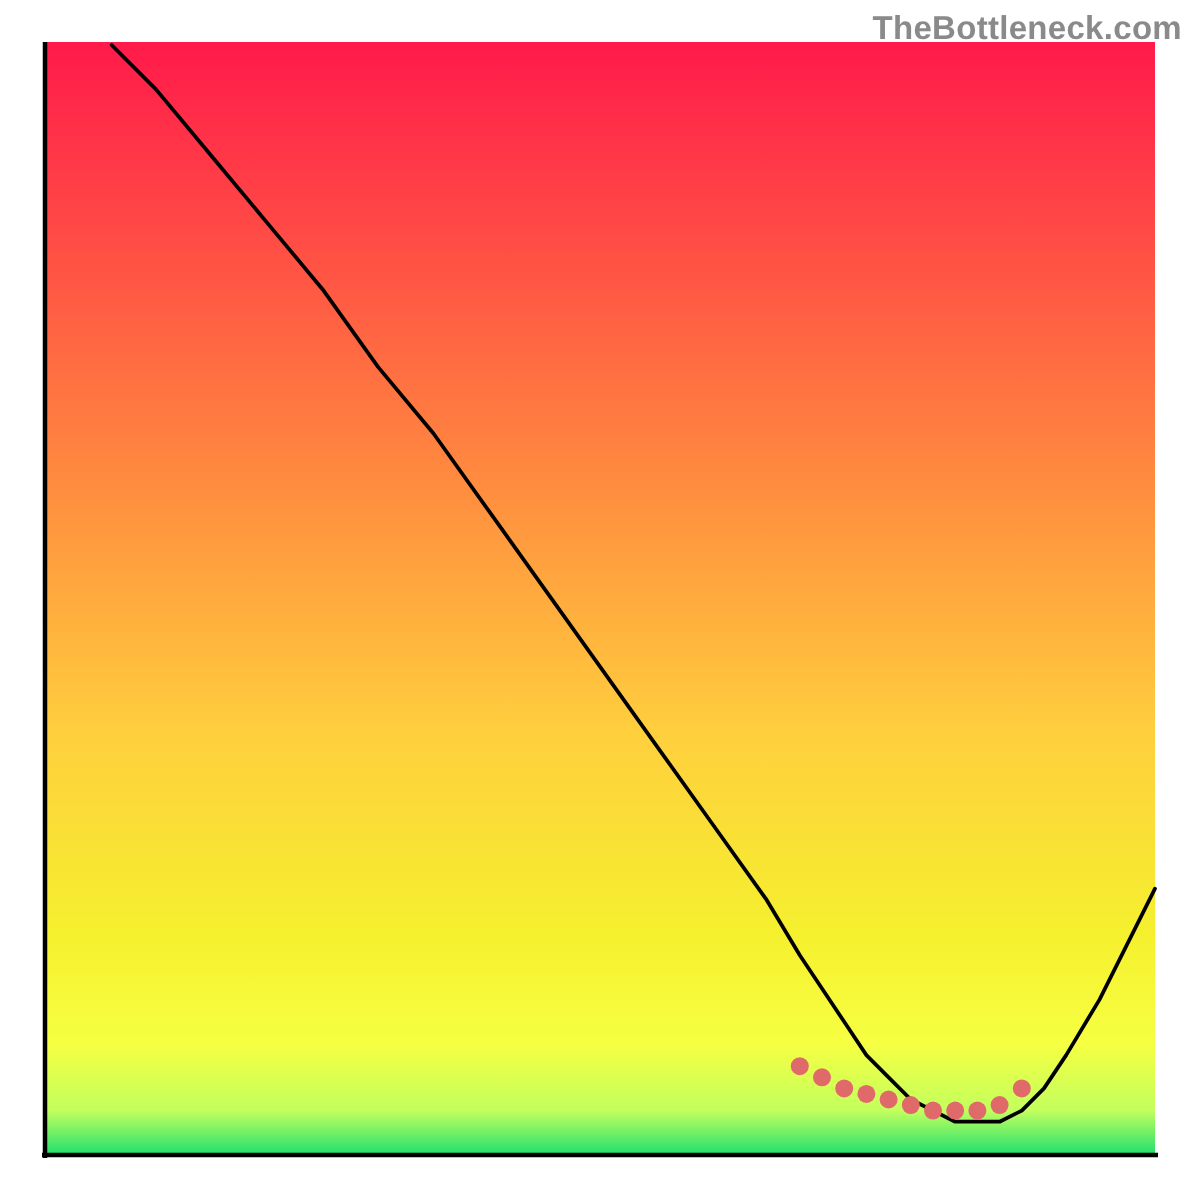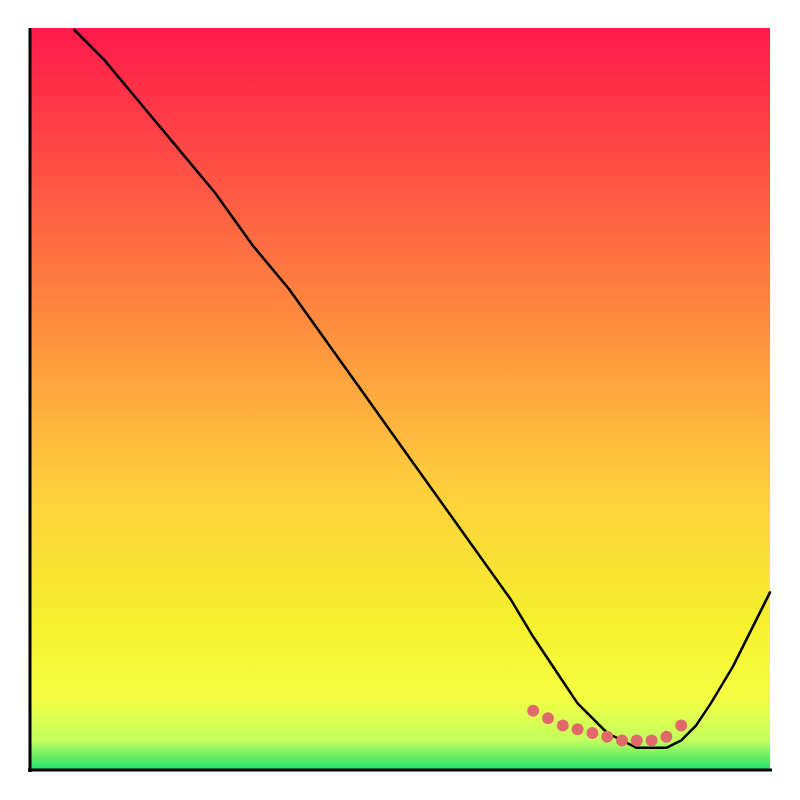--- a/index.html
+++ b/index.html
@@ -22,20 +22,21 @@
     width: 744px;
     height: 744px;
   }
   .plot svg { display: block; width: 100%; height: 100%; }
 </style>
 </head>
 <body>
 
 <div class="canvas">
 
+  <div class="watermark">TheBottleneck.com</div>
 
   <div class="plot">
     <svg viewBox="0 0 744 744" preserveAspectRatio="none">
       <defs>
         <linearGradient id="bg-grad" x1="0" y1="0" x2="0" y2="1">
             <stop offset="0.0%" stop-color="#ff1a4b"></stop>
             <stop offset="18.0%" stop-color="#ff4d45"></stop>
             <stop offset="40.0%" stop-color="#ff8d3f"></stop>
             <stop offset="62.0%" stop-color="#ffcf3d"></stop>
             <stop offset="80.0%" stop-color="#f5f02e"></stop>

